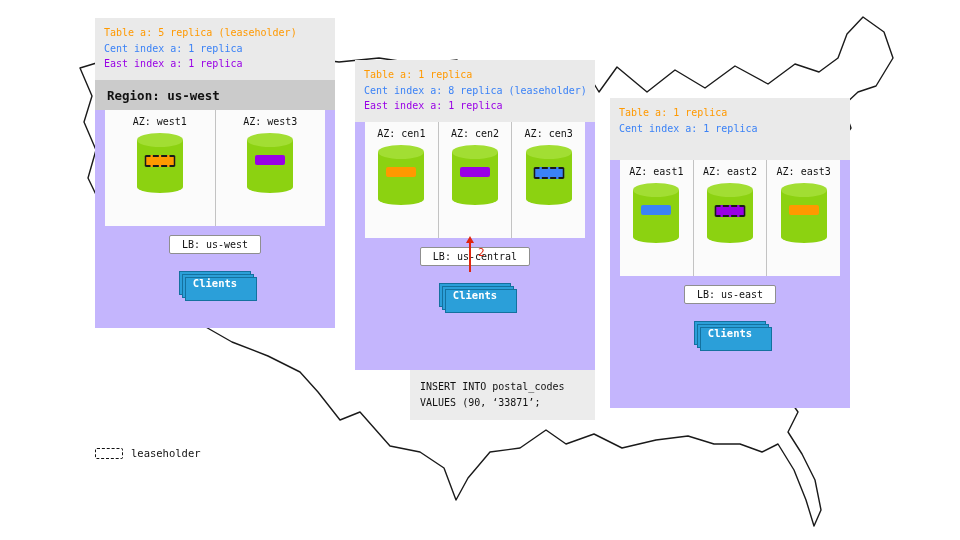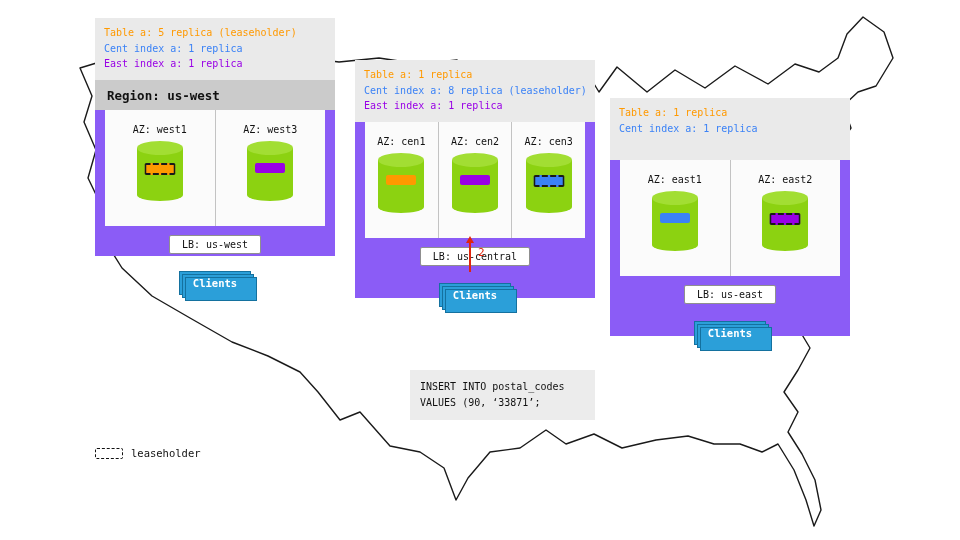--- a/index.html
+++ b/index.html
@@ -6,28 +6,28 @@
   .stage{
     position:relative;width:960px;height:540px;overflow:hidden;background:#fff;
     font-family:"DejaVu Sans Mono","Liberation Mono",monospace;color:#111;
   }
   .map-svg{position:absolute;inset:0;z-index:0;}
   .region-group{position:absolute;width:240px;z-index:2;}
   .legend-box{
     box-sizing:border-box;width:240px;height:62px;background:#eaeaea;
     padding:7px 8px 6px 9px;font-size:10px;line-height:1.55;white-space:nowrap;
   }
-  .region-panel{box-sizing:border-box;width:240px;height:176px;background:#8b5cf6;}
+  .region-panel{box-sizing:border-box;width:240px;height:248px;background:#c4b5fd;}
   .region-title{
     background:#cbcbcb;padding:8px 12px 7px 12px;font-size:12.5px;font-weight:700;
   }
   .az-panel{margin:0 10px;height:116px;background:#fbfbfb;display:flex;}
   .az-col{flex:1;display:flex;flex-direction:column;align-items:center;}
   .az-col + .az-col{border-left:1px solid #c3c3c3;}
-  .az-label{font-size:10px;padding:6px 0 2px 0;margin-top:8px;}
+  .az-label{font-size:10px;padding:6px 0 2px 0;}
   .cylinder{position:relative;width:46px;height:60px;margin-top:4px;}
   .cyl-top{position:absolute;top:0;left:0;width:46px;height:14px;border-radius:50%;z-index:2;background:#a2de33;}
   .cyl-body{position:absolute;top:7px;left:0;right:0;bottom:0;background:#8cd211;border-radius:0 0 46px 46px / 0 0 12px 12px;}
   .replica-bar{
     position:absolute;z-index:3;left:50%;transform:translateX(-50%);top:22px;
     width:30px;height:10px;border-radius:2px;box-sizing:border-box;
   }
   .replica-bar.leaseholder{border:2px dashed #1a1a1a;height:12px;width:31px;}
   .lb-box{
     width:max-content;margin:9px auto 0 auto;background:#fff;border:1px solid #8f8f8f;
@@ -168,20 +168,28 @@
           </div>
         </div>
         <div class="az-col">
           <div class="az-label">AZ: east2</div>
           <div class="cylinder">
             <div class="cyl-top" style="background: rgb(162, 222, 51);"></div>
             <div class="cyl-body" style="background: rgb(140, 210, 17);"></div>
             <div class="replica-bar leaseholder" style="background: rgb(153, 0, 230);"></div>
           </div>
         </div>
+        <div class="az-col">
+          <div class="az-label">AZ: east3</div>
+          <div class="cylinder">
+            <div class="cyl-top" style="background: rgb(162, 222, 51);"></div>
+            <div class="cyl-body" style="background: rgb(140, 210, 17);"></div>
+            <div class="replica-bar" style="background: rgb(255, 153, 0);"></div>
+          </div>
+        </div>
       </div>
       <div class="lb-box">LB: us-east</div>
       <div class="clients-btn" style="background: rgb(43, 159, 217);">Clients</div>
     </div>
   </div>
 
   <div class="footer-legend">
     <span class="lh-swatch"></span>
     <span class="lh-label">leaseholder</span>
   </div>

